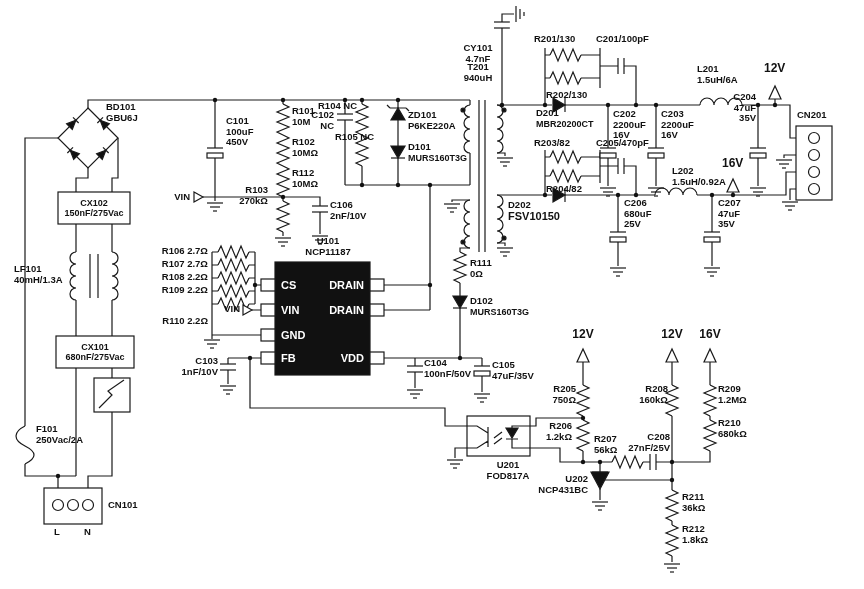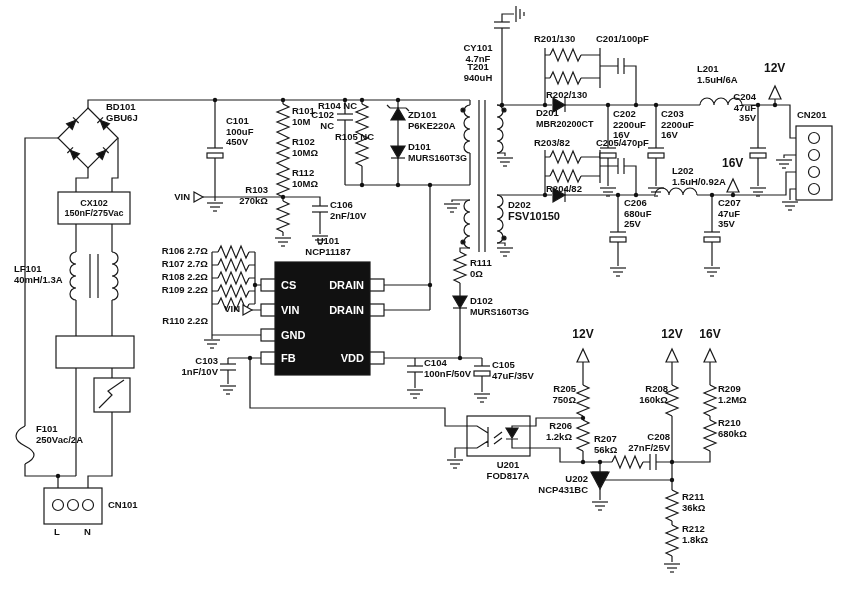--- a/index.html
+++ b/index.html
@@ -306,20 +306,24 @@
       <div>GBU6J</div>
     </div>
 <div class="boxlbl" style="left:58px;top:192px;width:72px;height:32px">
       <div>CX102</div>
       <div>150nF/275Vac</div>
     </div>
 <div class="lbl" style="left:14px;top:264px">
       <div>LF101</div>
       <div>40mH/1.3A</div>
     </div>
+<div class="boxlbl" style="left:56px;top:336px;width:78px;height:32px">
+      <div>CX101</div>
+      <div>680nF/275Vac</div>
+    </div>
 <div class="lbl" style="left:36px;top:424px">
       <div>F101</div>
       <div>250Vac/2A</div>
     </div>
 <div class="lbl" style="left:108px;top:500px">
       <div>CN101</div>
     </div>
 <div class="lbl" style="left:54px;top:527px">
       <div>L</div>
     </div>

